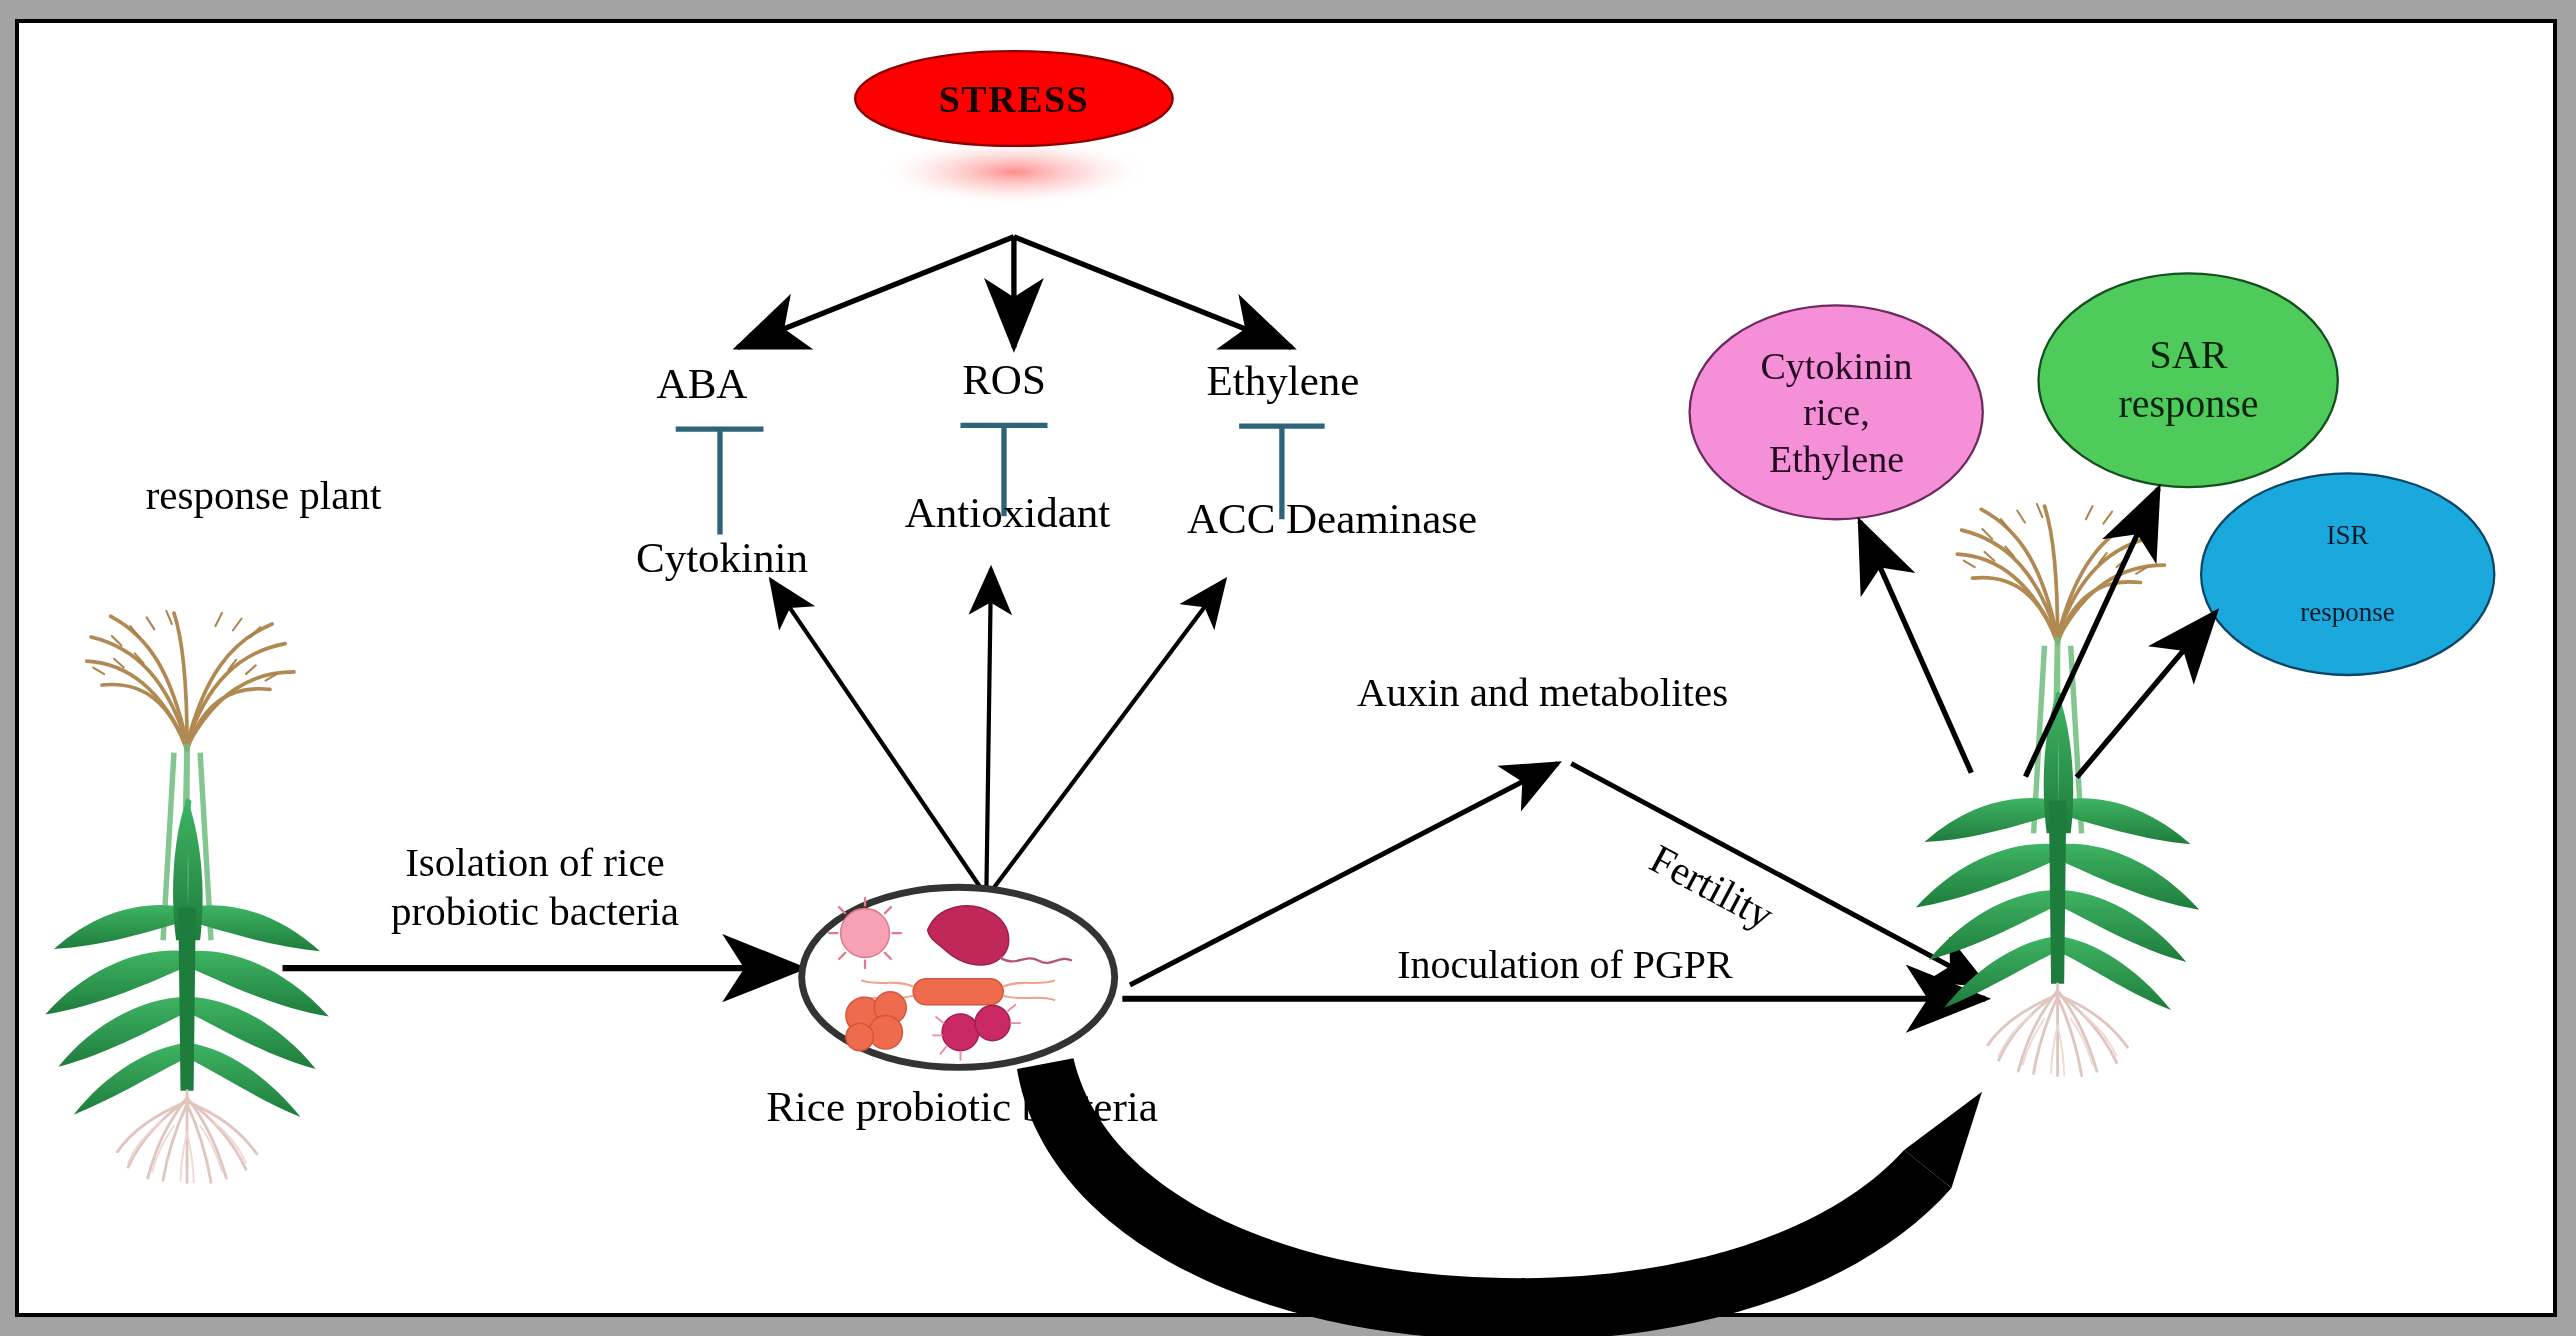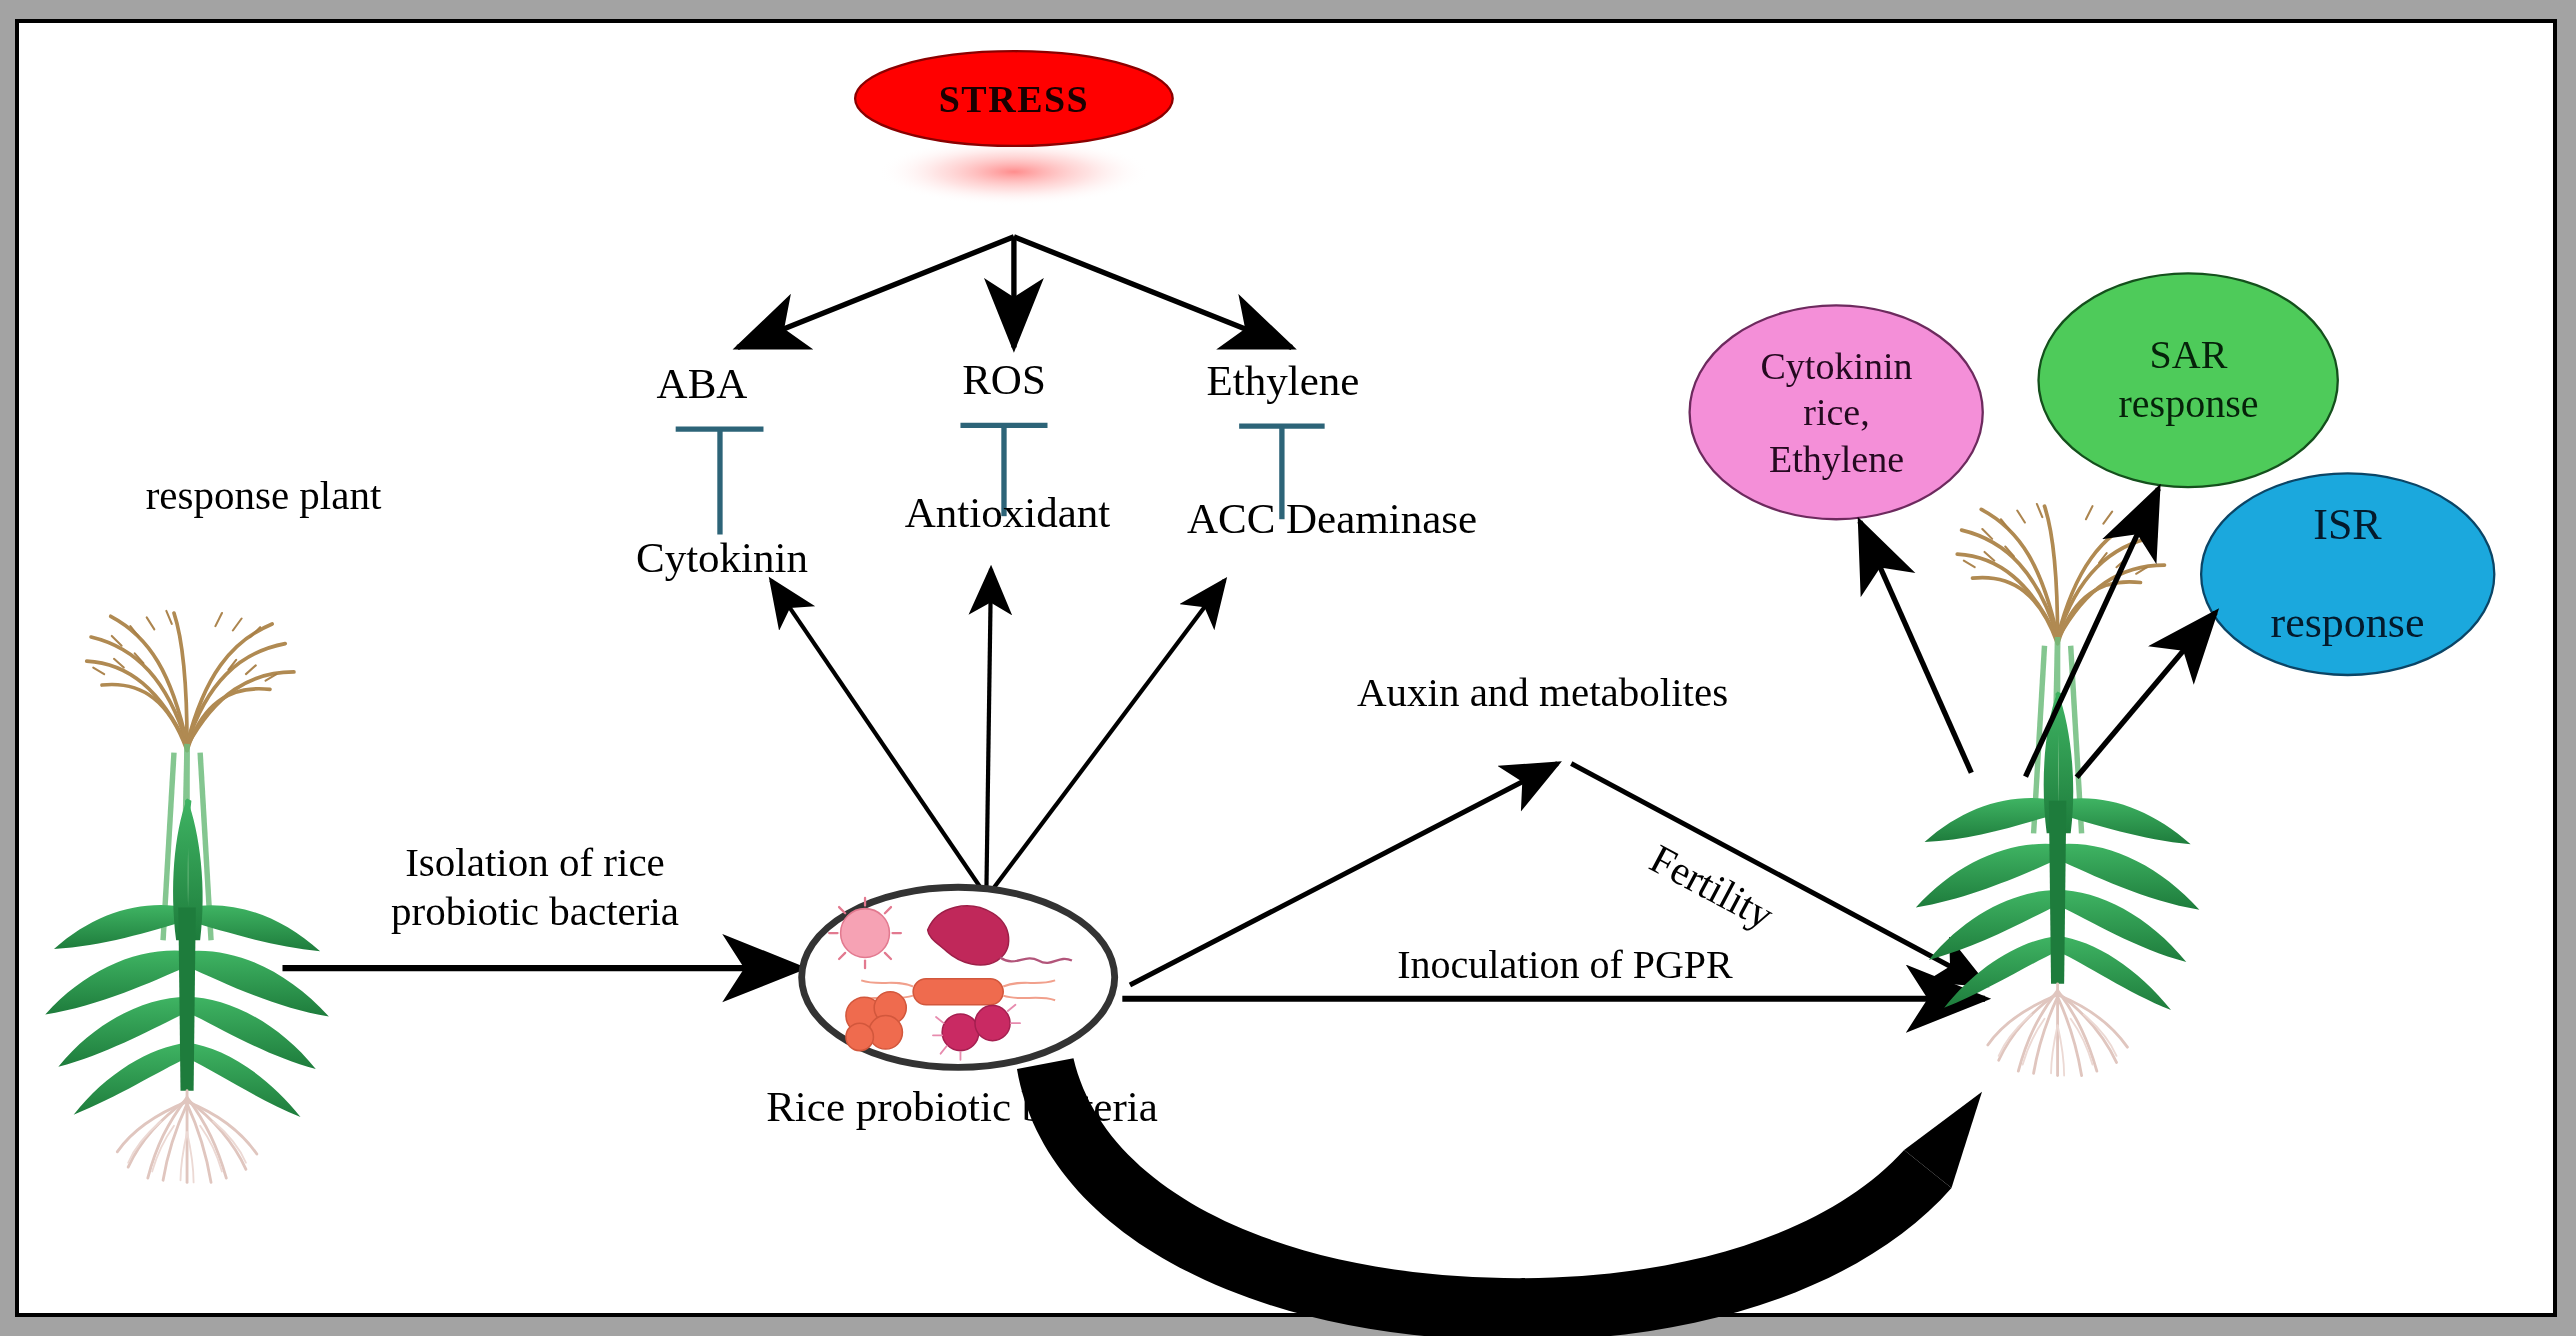--- a/index.html
+++ b/index.html
@@ -256,18 +256,18 @@
     <span>Cytokinin</span>
     <span>rice,</span>
     <span>Ethylene</span>
   </div>
 
   <div class="ellipse-text" style="left:2074px;top:319px;width:229px;height:122px;font-size:40px;color:#06220a;">
     <span>SAR</span>
     <span>response</span>
   </div>
 
-  <div class="ellipse-text" style="left:2233px;top:513px;width:229px;height:122px;font-size:44px;color:#041a2c;gap:44px;">
+  <div class="ellipse-text" style="left:2233px;top:513px;width:229px;height:122px;font-size:27px;color:#041a2c;gap:44px;">
     <span>ISR</span>
     <span>response</span>
   </div>
 </div>
 
 
 </body></html>

